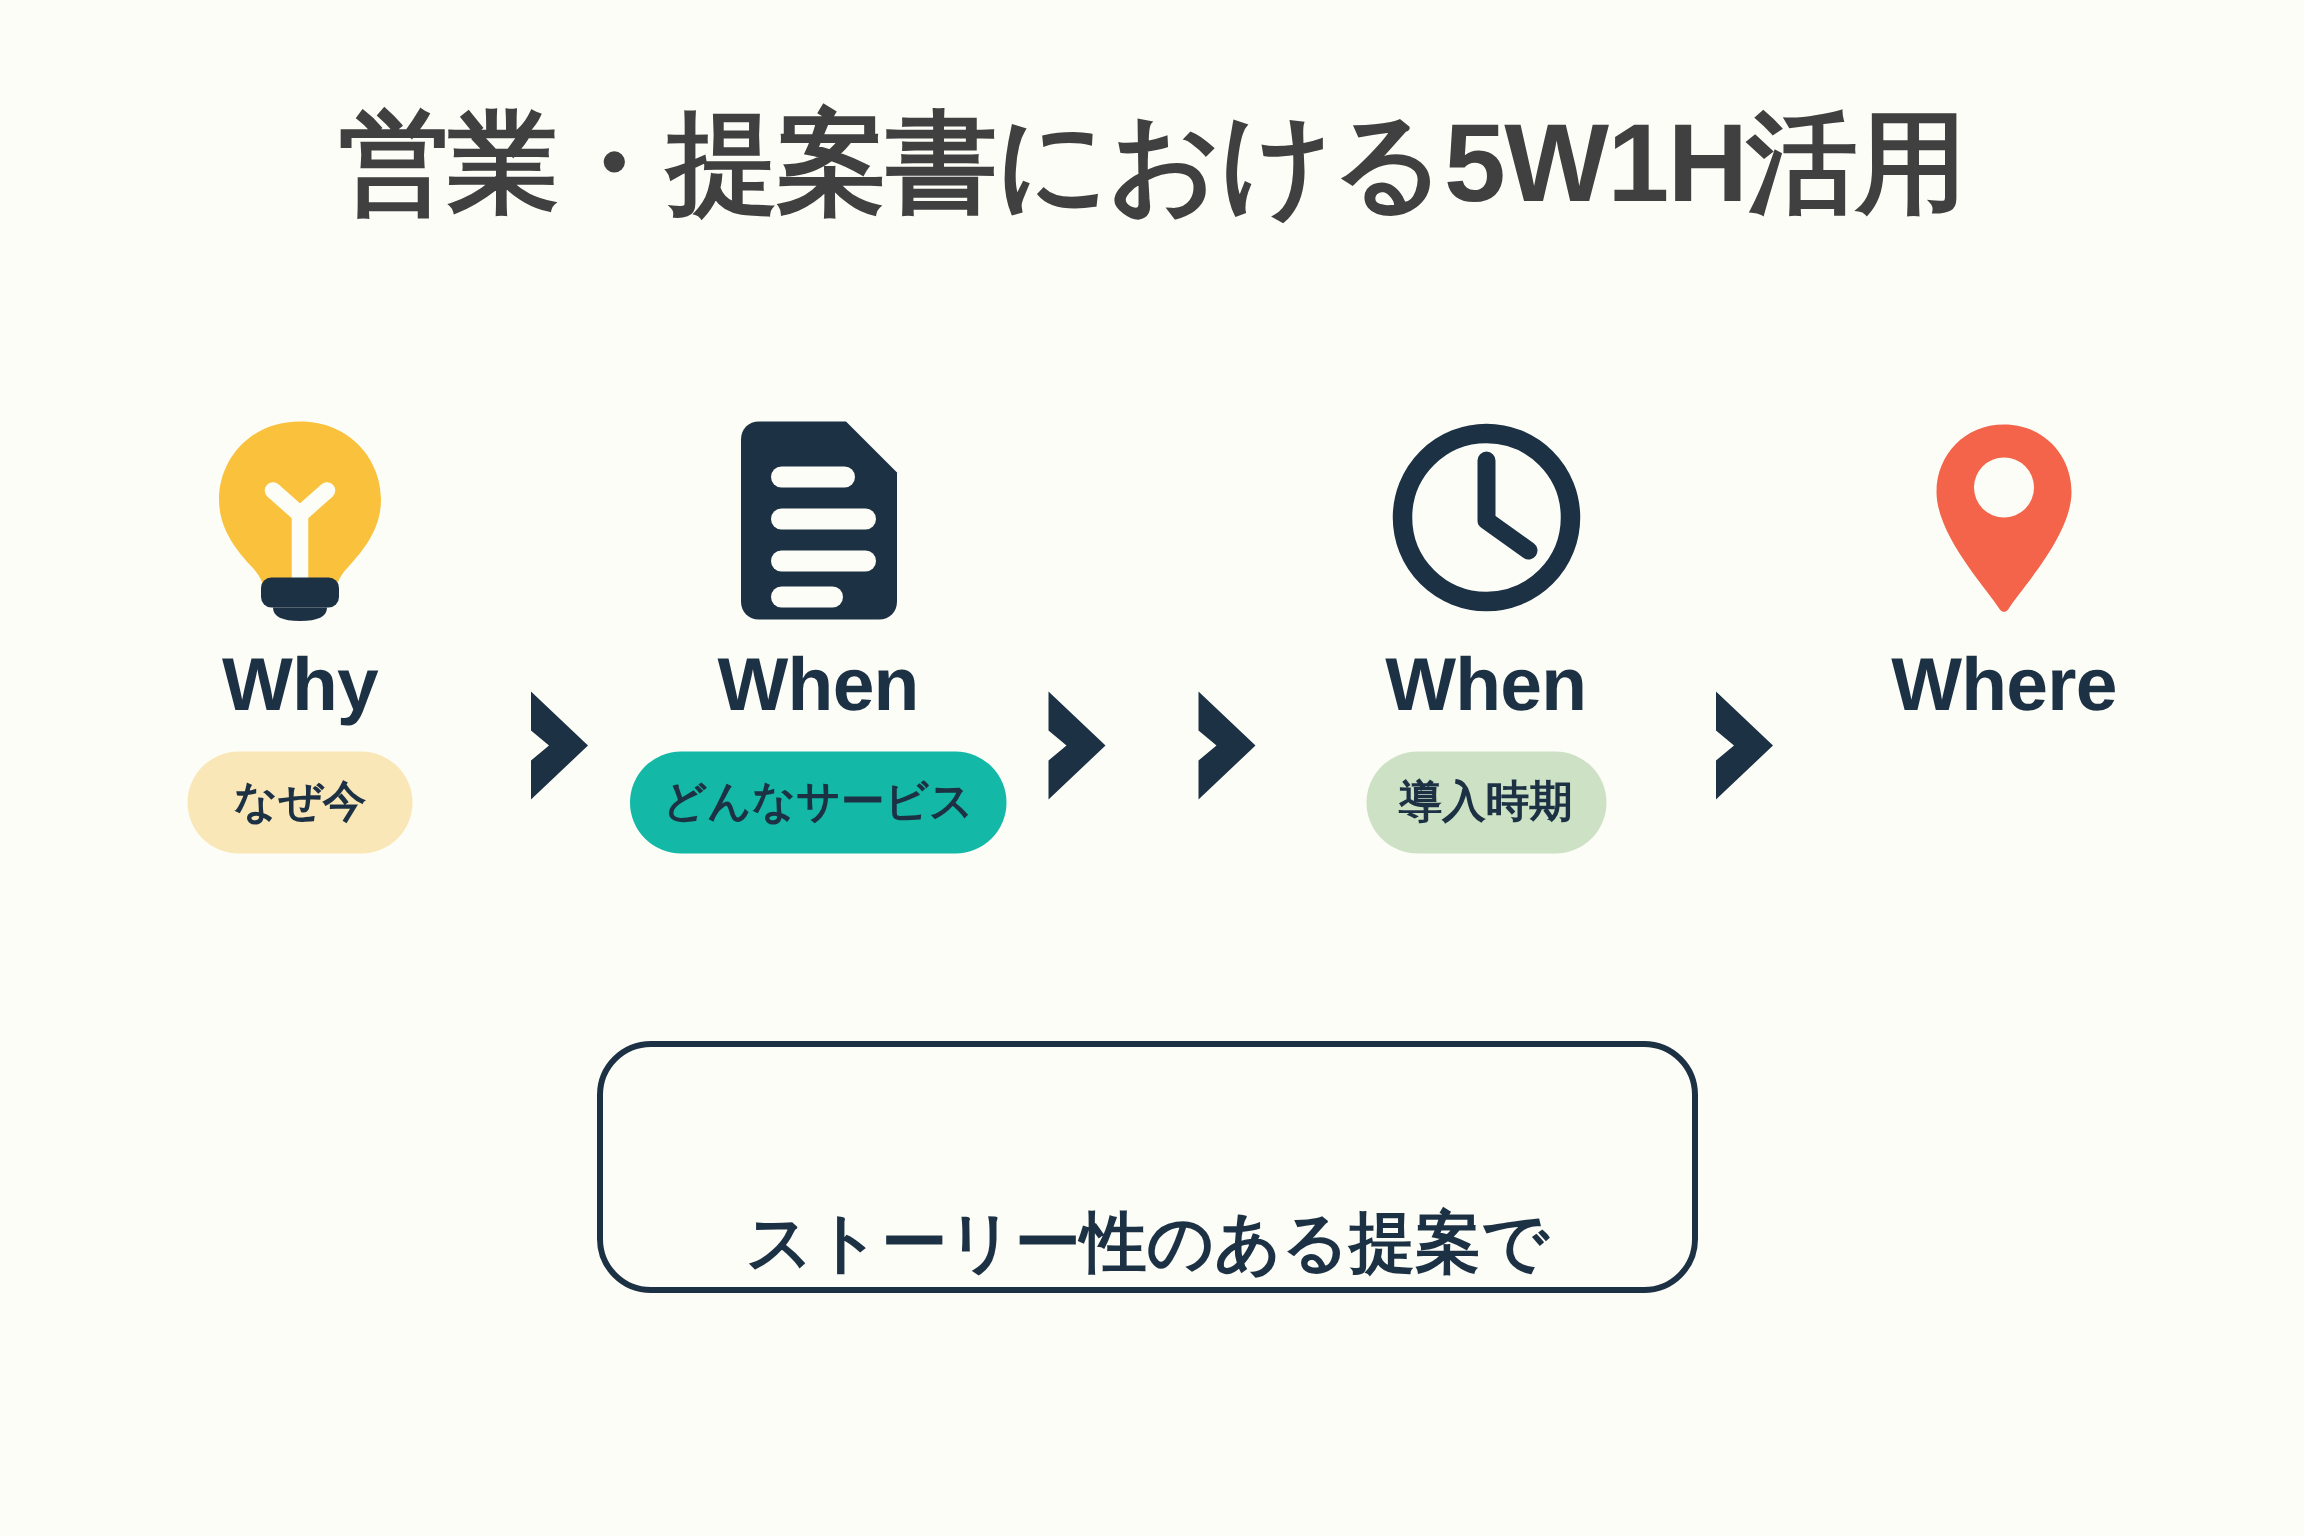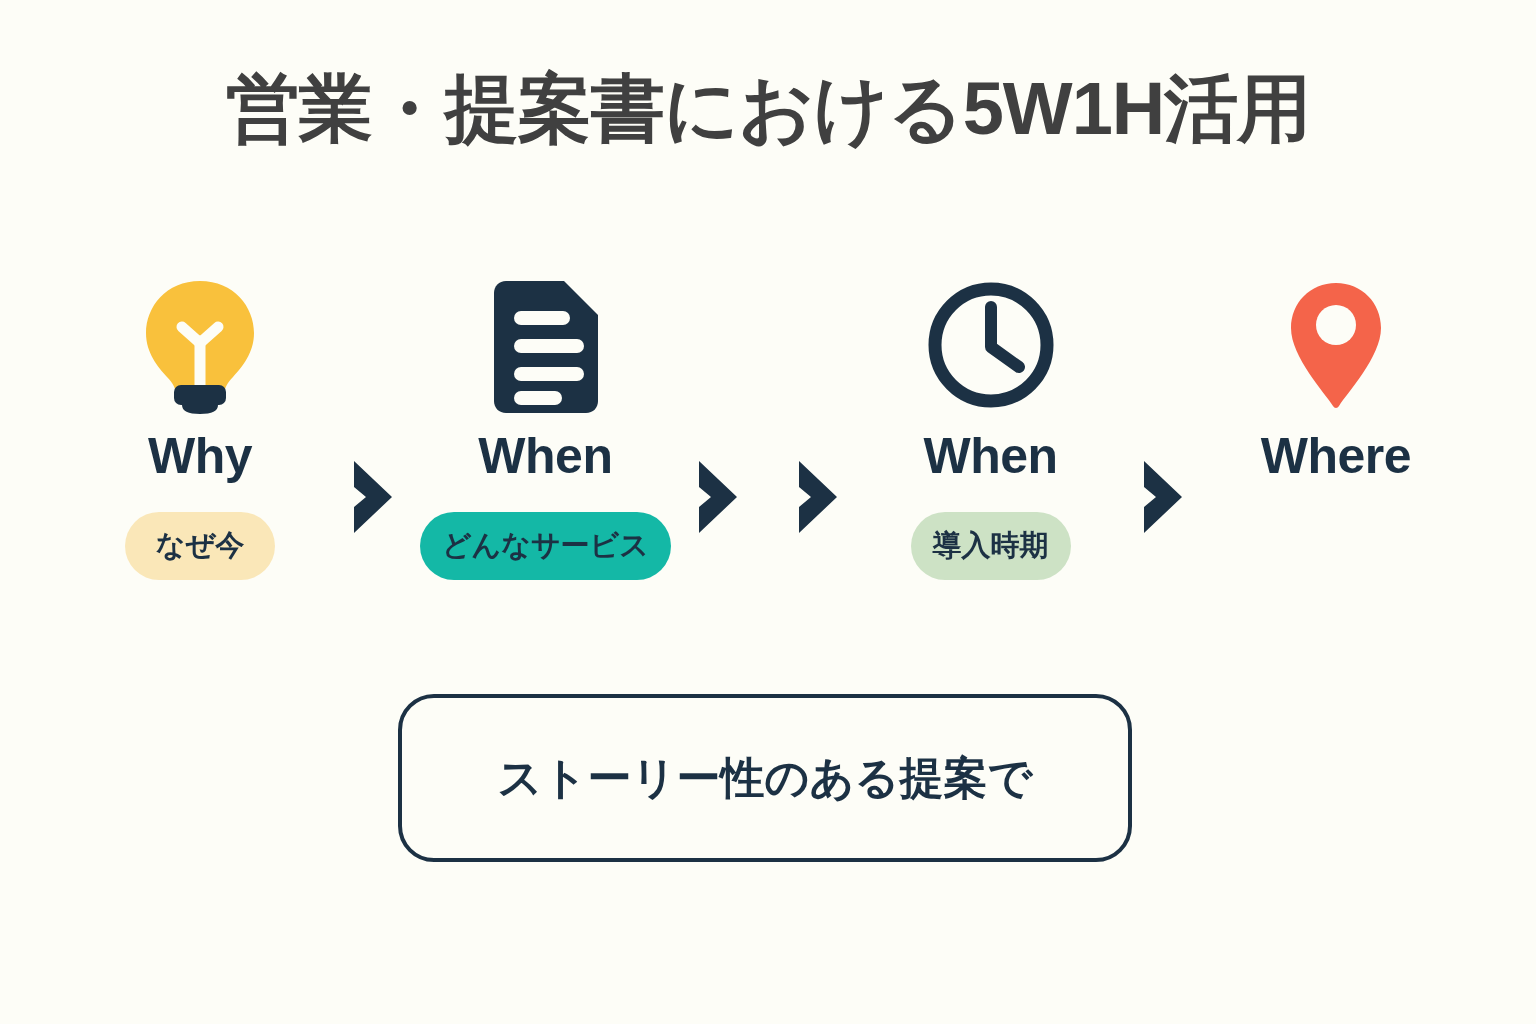--- a/index.html
+++ b/index.html
@@ -68,21 +68,21 @@
   .step-label {
     margin-top: 16px;
     font-size: 50px;
     font-weight: 700;
     color: #1C3144;
     line-height: 1;
     letter-spacing: -0.5px;
   }
 
   .pill {
-    margin-top: 31px;
+    margin-top: 20px;
     border-radius: 40px;
     height: 68px;
     min-width: 150px;
     padding: 0 22px;
     box-sizing: border-box;
     display: flex;
     align-items: center;
     justify-content: center;
     font-size: 29px;
     font-weight: 700;
@@ -106,21 +106,21 @@
     top: 694px;
     width: 734px;
     height: 168px;
     box-sizing: border-box;
     border: 4px solid #1C3144;
     border-radius: 36px;
     background: #FDFDF7;
     display: flex;
     flex-direction: column;
     align-items: center;
-    justify-content: center;
+    justify-content: flex-end;
   }
   .callout-line {
     font-size: 44px;
     font-weight: 700;
     color: #1C3144;
     line-height: 1.35;
     white-space: nowrap;
   }
 </style>
 </head>

